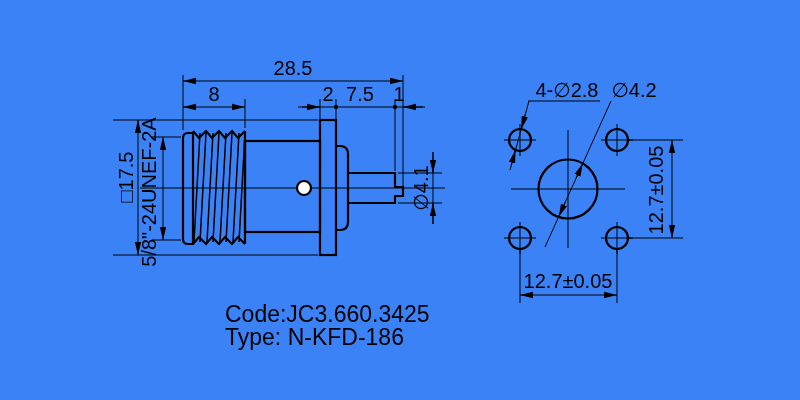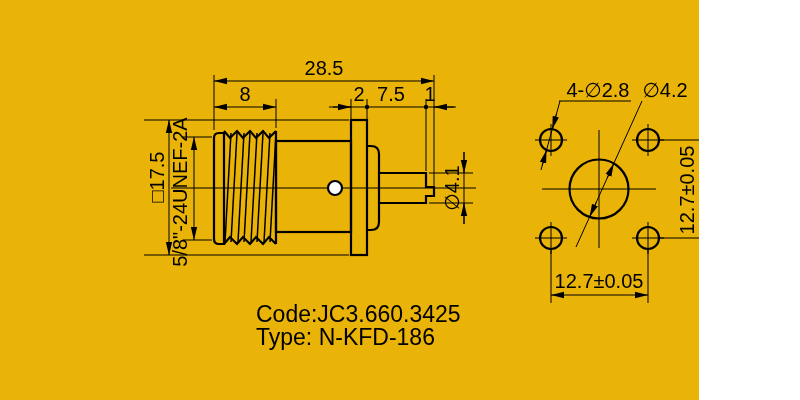--- a/index.html
+++ b/index.html
@@ -1,22 +1,21 @@
 <!DOCTYPE html>
 <html><head>
 <meta charset="utf-8">
 <style>
   html, body { margin: 0; padding: 0; background: #ffffff; }
   .canvas {
     position: relative;
-    width: 668px;
+    width: 800px;
     height: 400px;
-    background: #eab308;
+    background: #3b82f6;
     overflow: hidden;
-    padding-left: 31px;
   }
   svg { display: block; }
   .thick { stroke: #000000; stroke-width: 2.2; fill: none; }
   .mid   { stroke: #000000; stroke-width: 1.5; fill: none; }
   .thin  { stroke: #000000; stroke-width: 1;   fill: none; }
   .dot   { fill: #000000; stroke: none; }
   .whitefill { fill: #ffffff; }
   text {
     fill: #000000;
     font-family: "Liberation Sans", "DejaVu Sans", sans-serif;

